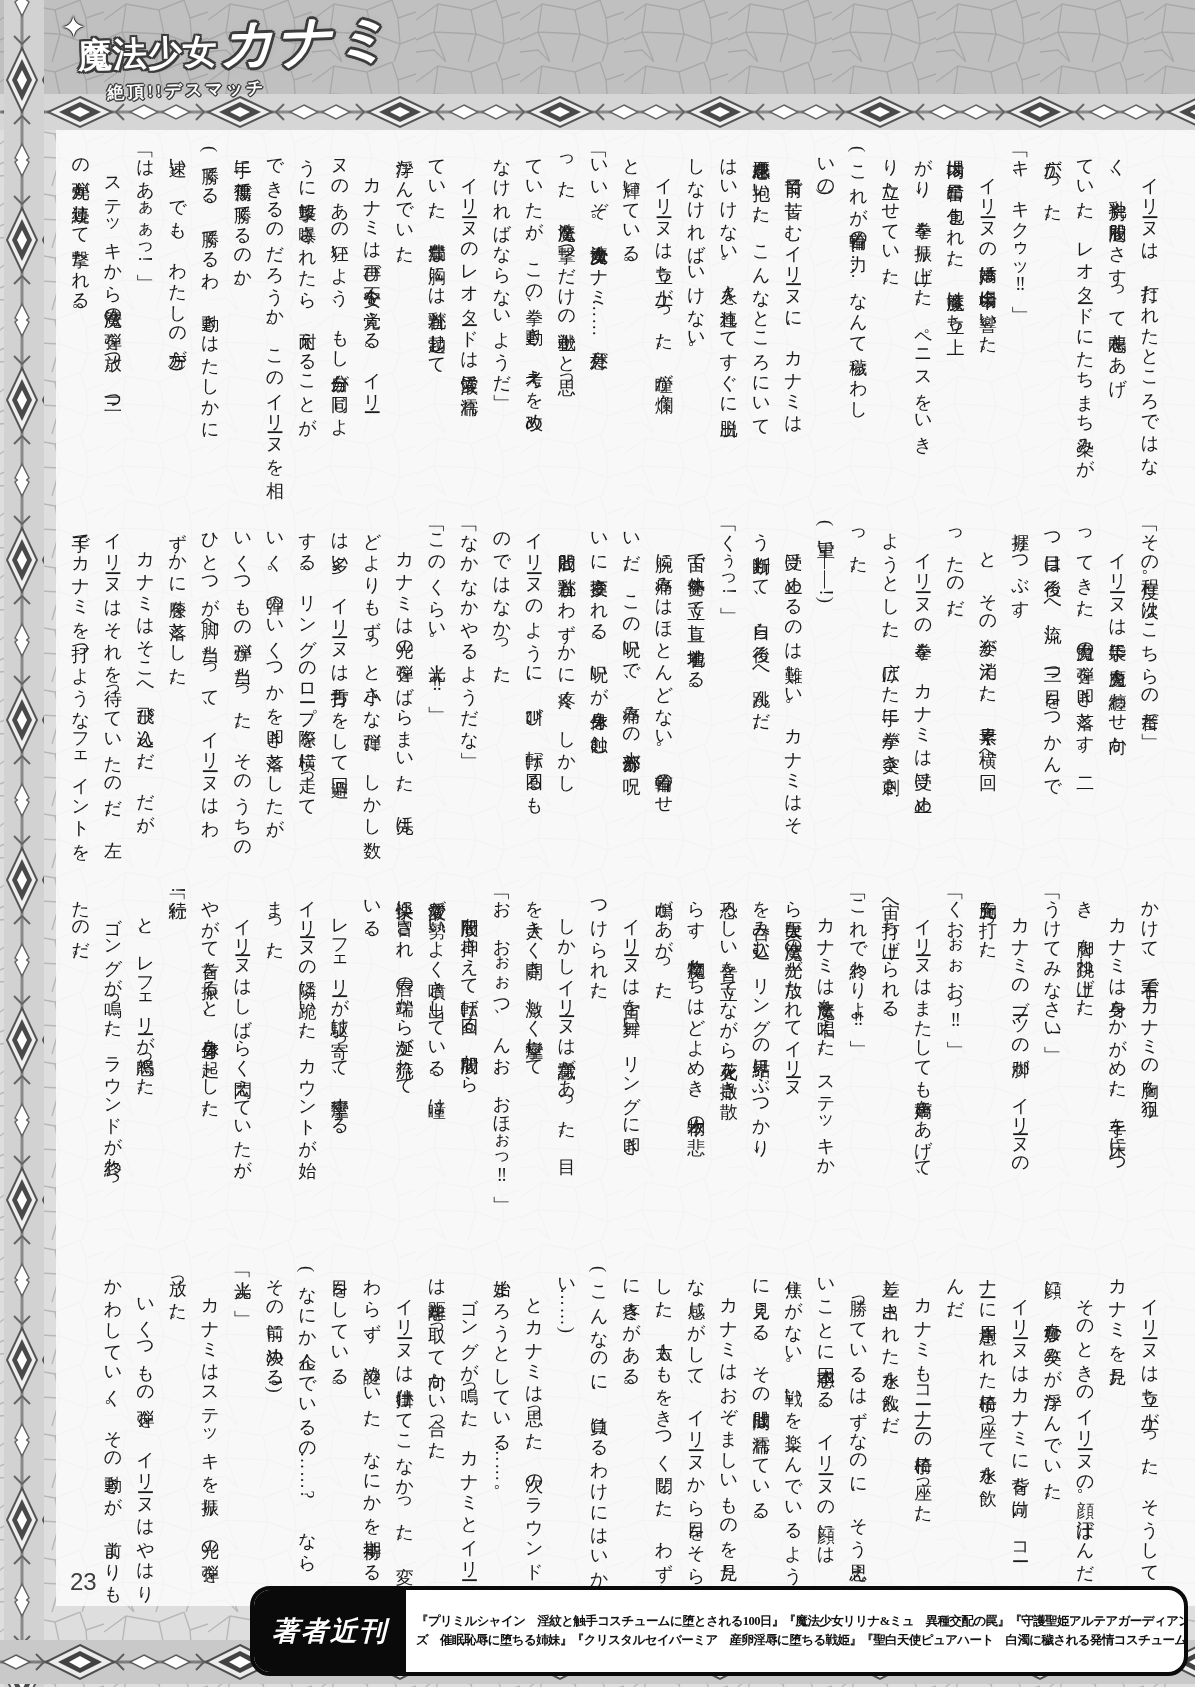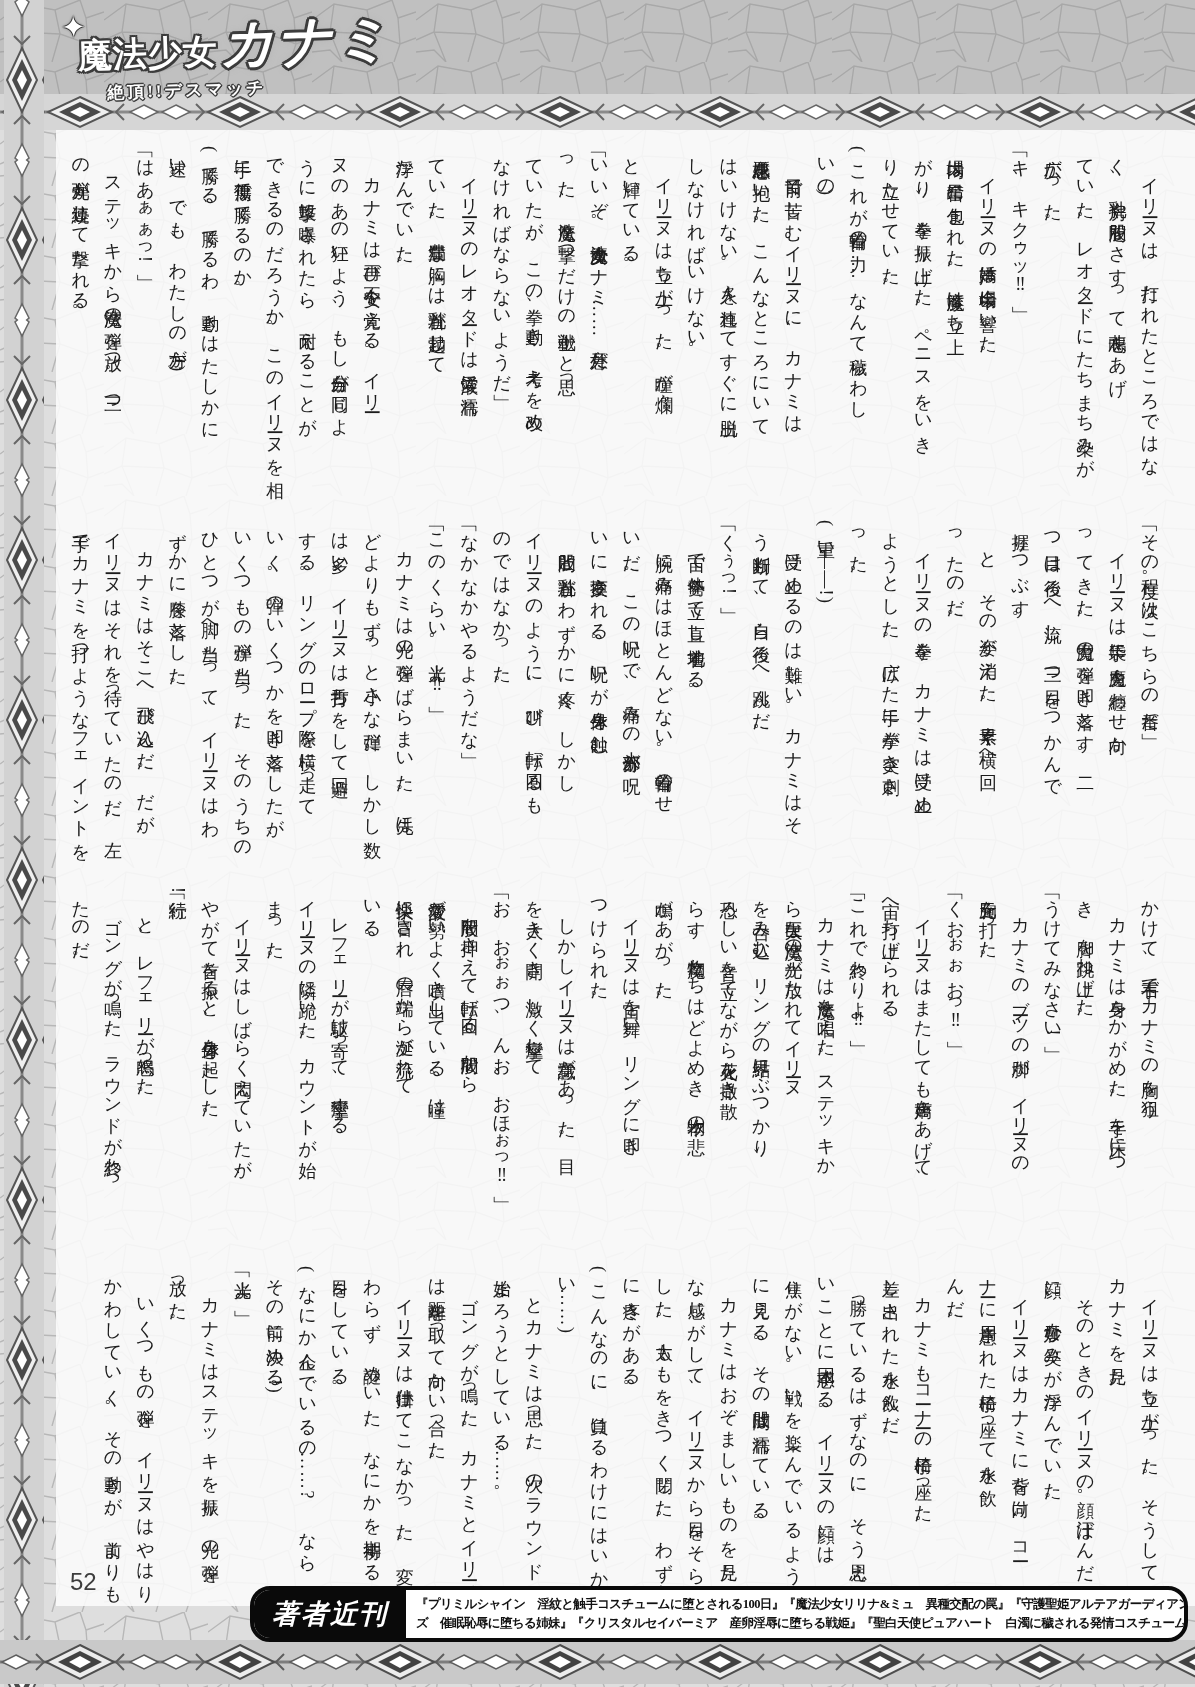--- a/index.html
+++ b/index.html
@@ -34,21 +34,21 @@
   .tcol{writing-mode:vertical-rl;text-orientation:mixed;flex:0 0 32.4px;
         line-height:32.4px;font-size:18px;color:#1c1c1c;white-space:pre;}
   .b1 .tcol{letter-spacing:1px;}
   .b2 .tcol{letter-spacing:1.4px;}
   .b3 .tcol{letter-spacing:-0.3px;}
   .b4 .tcol{letter-spacing:1.5px;}
   
   .page-number{position:absolute;left:70px;top:1568px;font-size:24px;color:#3d3d3d;
         font-family:"Liberation Sans",sans-serif;}
   
-  .footer-bar{position:absolute;left:250px;top:1586px;width:938px;height:56px;
+  .footer-bar{position:absolute;left:250px;top:1586px;width:938px;height:90px;
         display:flex;background:#fff;border:4px solid #0a0a0a;border-radius:20px;
         overflow:hidden;z-index:6;box-sizing:border-box;}
   .footer-label{flex:0 0 152px;background:#0a0a0a;color:#fff;display:flex;
         align-items:center;justify-content:center;font-size:27px;font-weight:bold;
         letter-spacing:2px;font-style:italic;}
   .footer-titles{flex:1;display:flex;flex-direction:column;justify-content:center;
         padding:2px 4px 2px 10px;font-size:12.5px;font-weight:bold;color:#111;
         line-height:1.55;letter-spacing:-0.6px;white-space:nowrap;}
 </style>
 </head>
@@ -267,21 +267,21 @@
         <div class="tcol">(なにか企んでいるの……?　なら、</div>
         <div class="tcol">その前に決める!)</div>
         <div class="tcol">「光よ!」</div>
         <div class="tcol">　カナミはステッキを振り、光の弾を</div>
         <div class="tcol">放った。</div>
         <div class="tcol">　いくつもの弾を、イリーヌはやはり</div>
         <div class="tcol">かわしていく。その動きが、前よりも</div>
       </section>
   </main>
 
-  <div class="page-number">52</div>
+  <div class="page-number">23</div>
 
   <div class="footer-bar">
     <div class="footer-label">著者近刊</div>
     <div class="footer-titles">
       <div>『プリミルシャイン　淫紋と触手コスチュームに堕とされる100日』『魔法少女リリナ&amp;ミュ　異種交配の罠』『守護聖姫アルテアガーディアン</div>
       <div>ズ　催眠恥辱に堕ちる姉妹』『クリスタルセイバーミア　産卵淫辱に堕ちる戦姫』『聖白天使ピュアハート　白濁に穢される発情コスチューム』</div>
     </div>
 
   </div>
 

